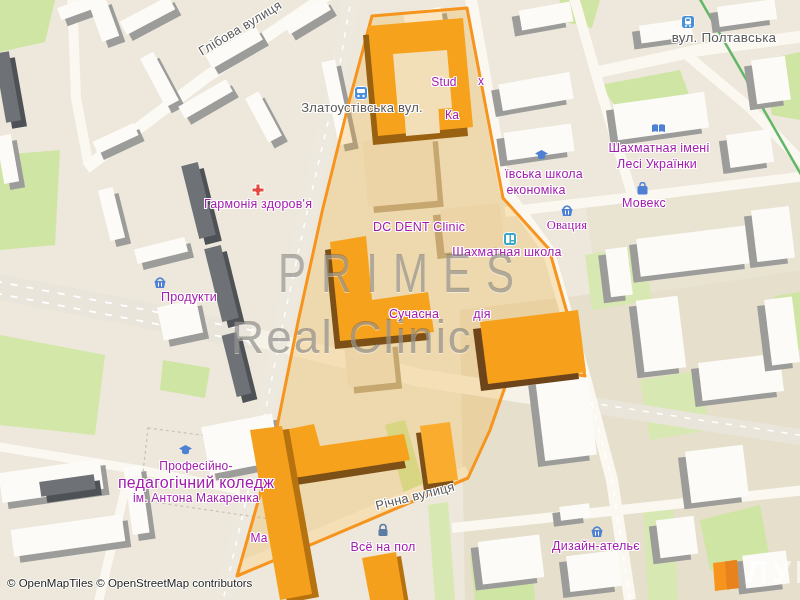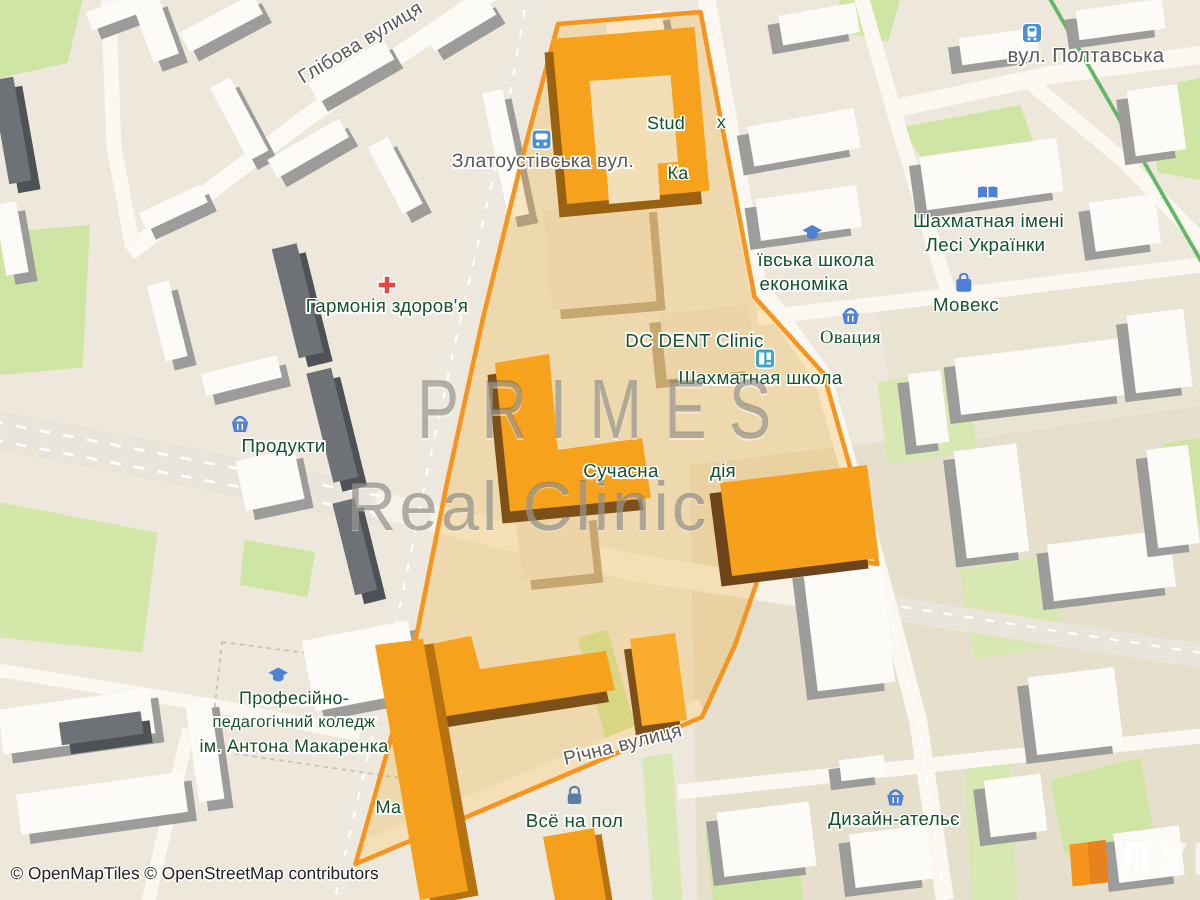--- a/index.html
+++ b/index.html
@@ -1,20 +1,20 @@
 <!DOCTYPE html>
 <html><head>
 <meta charset="utf-8">
 <style>
   html,body{margin:0;padding:0;background:#fff;}
   #stage{position:relative;width:800px;height:600px;overflow:hidden;
          font-family:"Liberation Sans",sans-serif;background:#EDE8DB;}
   #map-svg{position:absolute;left:0;top:0;}
   .lbl{position:absolute;transform:translate(-50%,-50%);white-space:nowrap;
-       color:#14532d;font-size:12.5px;letter-spacing:.2px;
+       color:#a21caf;font-size:12.5px;letter-spacing:.2px;
        text-shadow:1px 0 0 #fff,-1px 0 0 #fff,0 1px 0 #fff,0 -1px 0 #fff,
                    1px 1px 0 #fff,-1px -1px 0 #fff,1px -1px 0 #fff,-1px 1px 0 #fff;}
   .street{color:#5a5a5a;font-size:13px;}
   .lines{text-align:center;line-height:15px;}
   .icon{position:absolute;transform:translate(-50%,-50%);width:14px;height:14px;}
   .icon svg{display:block;}
   #wm1{position:absolute;left:278px;top:240px;font-size:56px;letter-spacing:20px;
        color:rgba(100,98,92,.48);transform:scaleX(.75);transform-origin:left top;
        text-shadow:0 1px 0 rgba(255,255,255,.45);}
   #wm2{position:absolute;left:231px;top:310px;font-size:46px;letter-spacing:2px;
@@ -245,21 +245,21 @@
 
 <div class="icon" style="left:160px;top:283px;">
   <svg width="14" height="14">
         <path d="M3 5 Q7 -1 11 5" fill="none" stroke="#4E80D3" stroke-width="1.6"></path>
         <path d="M1.5 5h11l-1.5 7h-8z" fill="#4E80D3"></path>
         <path d="M5.5 6.5v4 M8.5 6.5v4" stroke="#fff" stroke-width="1"></path>
       </svg>
 </div>
 <div class="lbl" style="left:159px;top:297px;margin-left:30px;">Продукти</div>
 
-<div class="lbl" style="left:419px;top:227px;margin-left:44px;">DC DENT Clinic</div>
+<div class="lbl" style="left:419px;top:227px;">DC DENT Clinic</div>
 
 <div class="icon" style="left:510px;top:239px;">
   <svg width="14" height="14">
         <rect x="0.5" y="0.5" width="13" height="13" rx="3" fill="#3BA7C4" stroke="#fff"></rect>
         <rect x="3" y="3" width="3.5" height="8" fill="#fff"></rect>
         <rect x="8" y="3" width="3" height="5" fill="#fff"></rect>
         <rect x="8" y="9.5" width="3" height="1.5" fill="#fff"></rect>
       </svg>
 </div>
 <div class="lbl" style="left:507px;top:252px;">Шахматная школа</div>
@@ -306,21 +306,21 @@
 <div class="lbl" style="left:481px;top:81px;font-size:12px;">x</div>
 <div class="lbl" style="left:452px;top:115px;font-size:12px;">Ка</div>
 
 <div class="icon" style="left:185px;top:451px;">
   <svg width="15" height="13">
         <path d="M7.5 1 L14 4.5 7.5 8 1 4.5 Z" fill="#4E80D3"></path>
         <path d="M4 6v3q3.5 2.5 7 0V6" fill="#4E80D3"></path>
       </svg>
 </div>
 <div class="lbl lines" style="left:196px;top:466px;font-size:12px;">Професійно-</div>
-<div class="lbl lines" style="left:196px;top:482px;font-size:11px;">педагогічний коледж</div>
+<div class="lbl lines" style="left:196px;top:482px;font-size:16px;">педагогічний коледж</div>
 <div class="lbl lines" style="left:196px;top:498px;font-size:12px;">ім. Антона Макаренка</div>
 
 <div class="lbl" style="left:259px;top:538px;font-size:12px;">Ма</div>
 
 <div class="icon" style="left:384px;top:530px;">
   <svg width="12" height="14">
         <path d="M3 6 V4.5 a3 3 0 0 1 6 0 V6" fill="none" stroke="#5B7CA3" stroke-width="1.5"></path>
         <rect x="1.5" y="6" width="9" height="7" rx="1.5" fill="#5B7CA3"></rect>
       </svg>
 </div>

